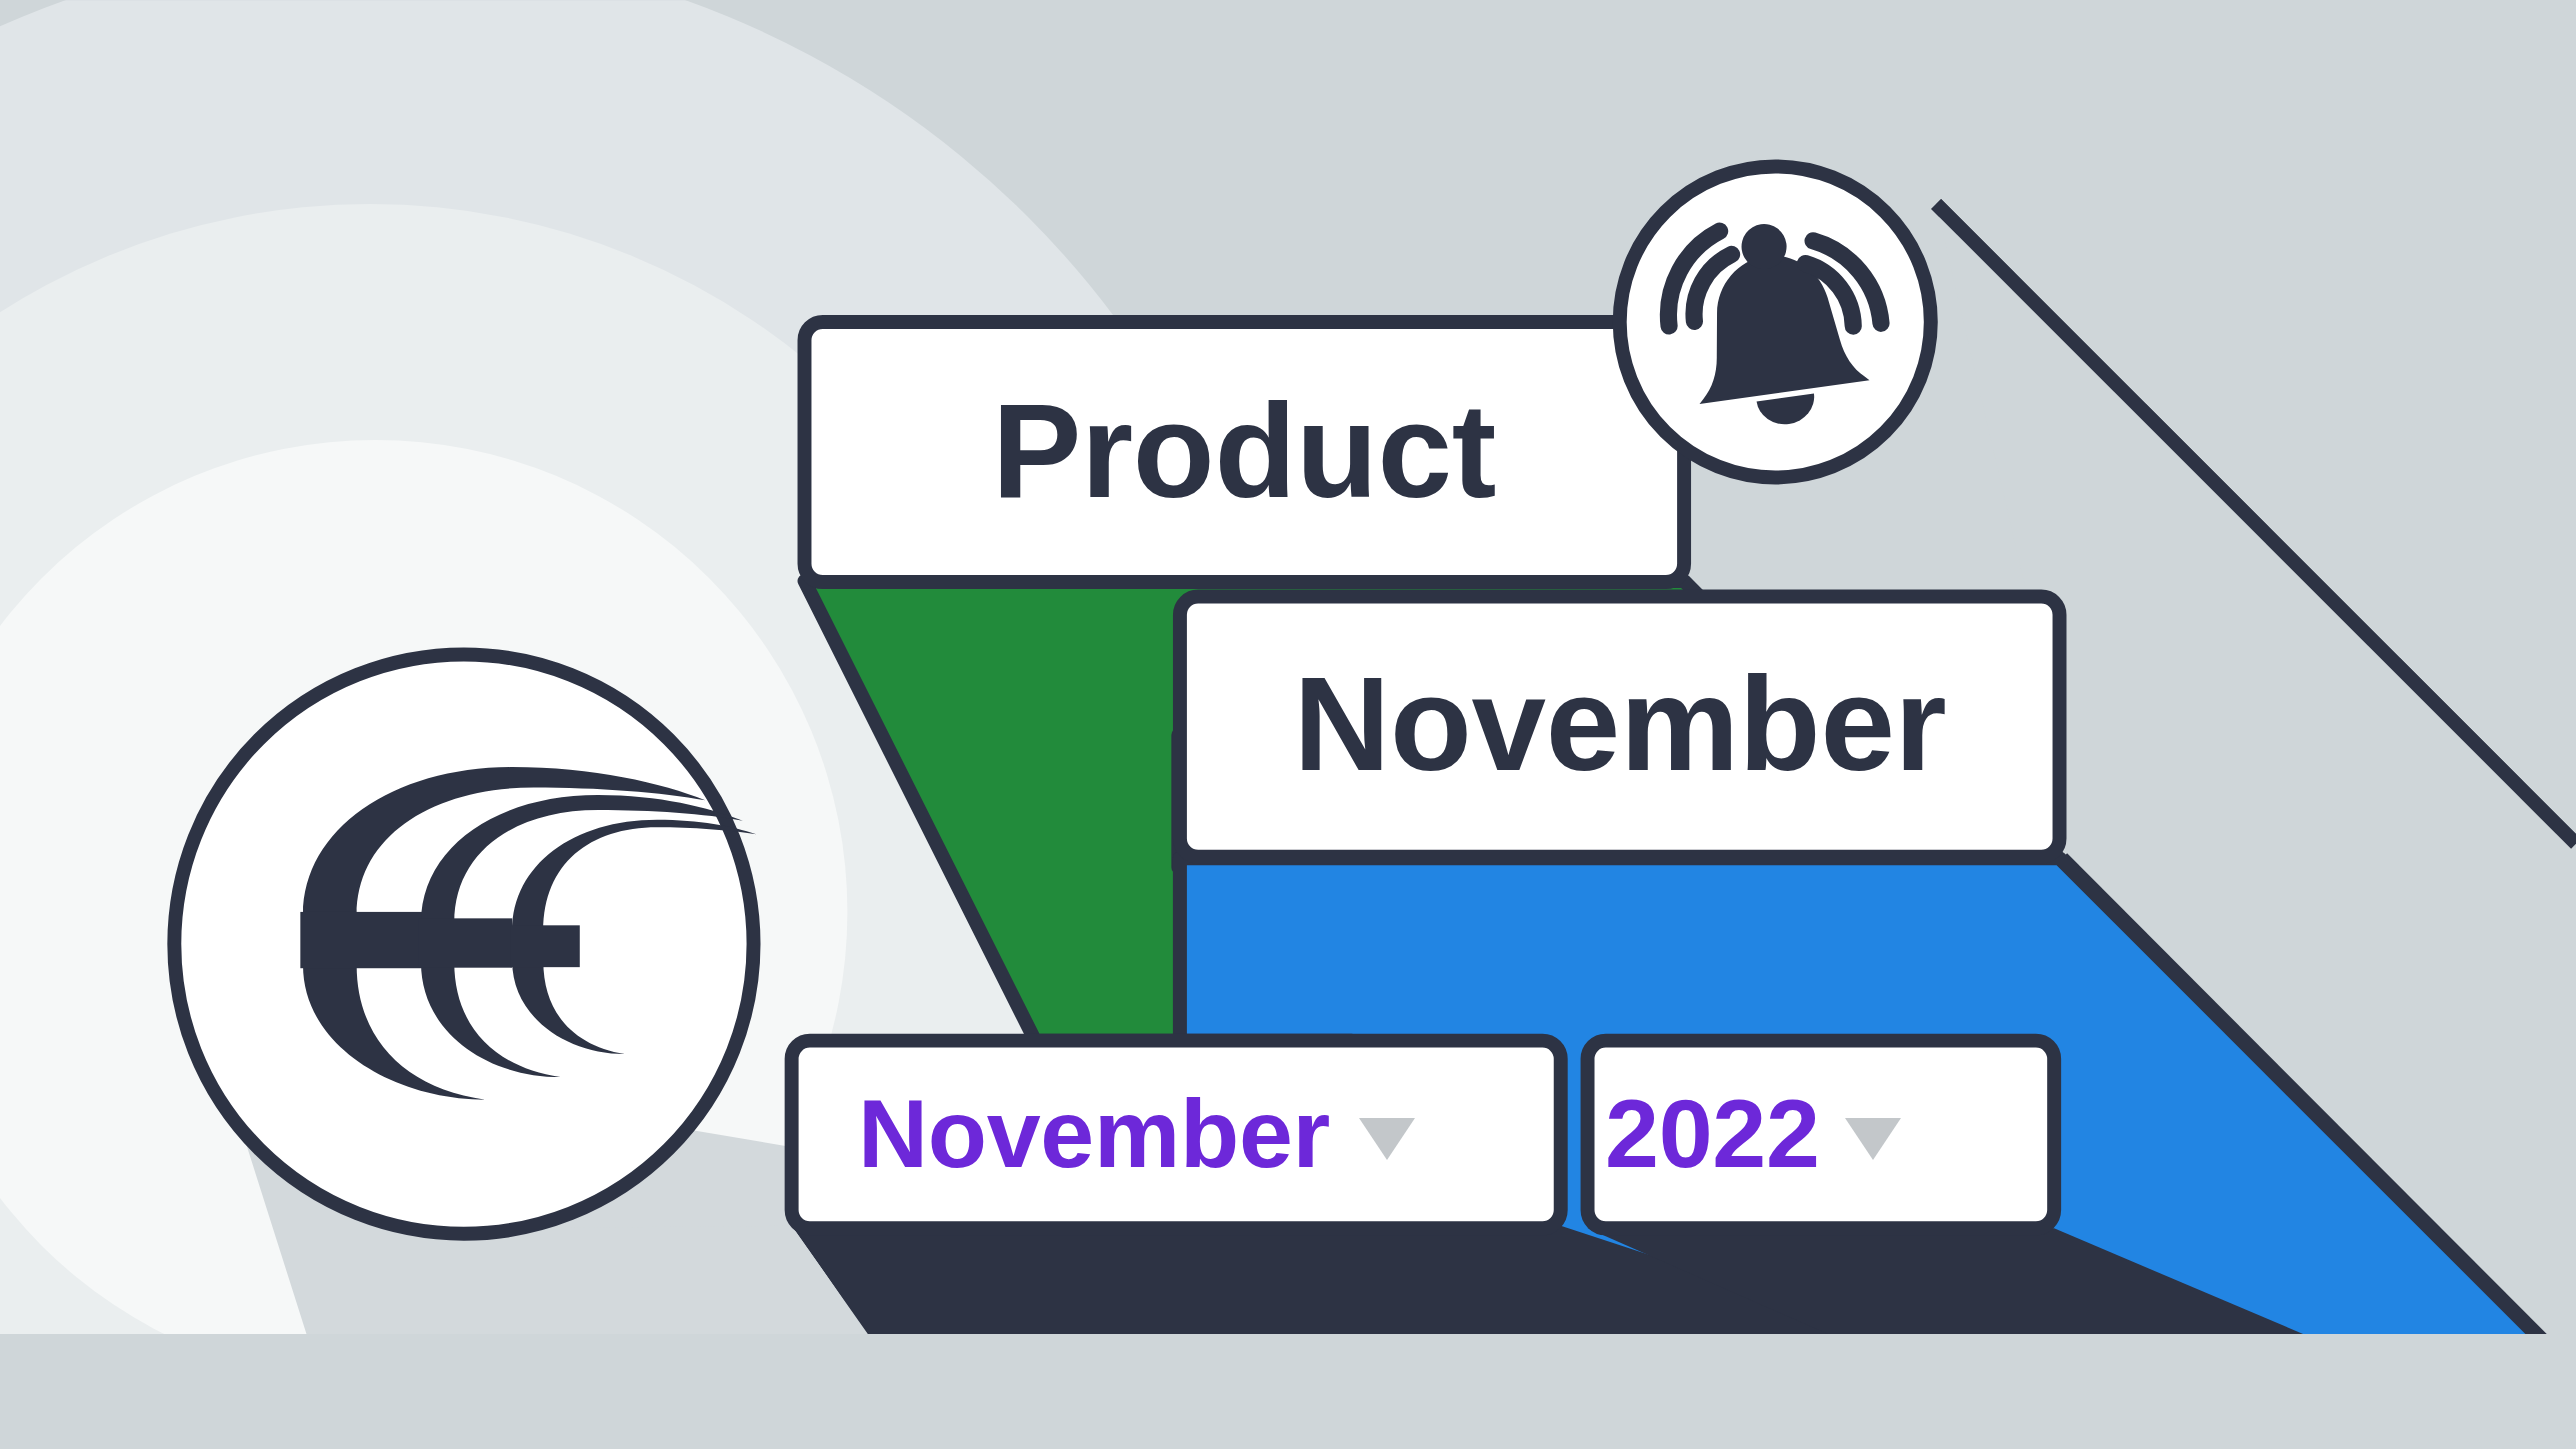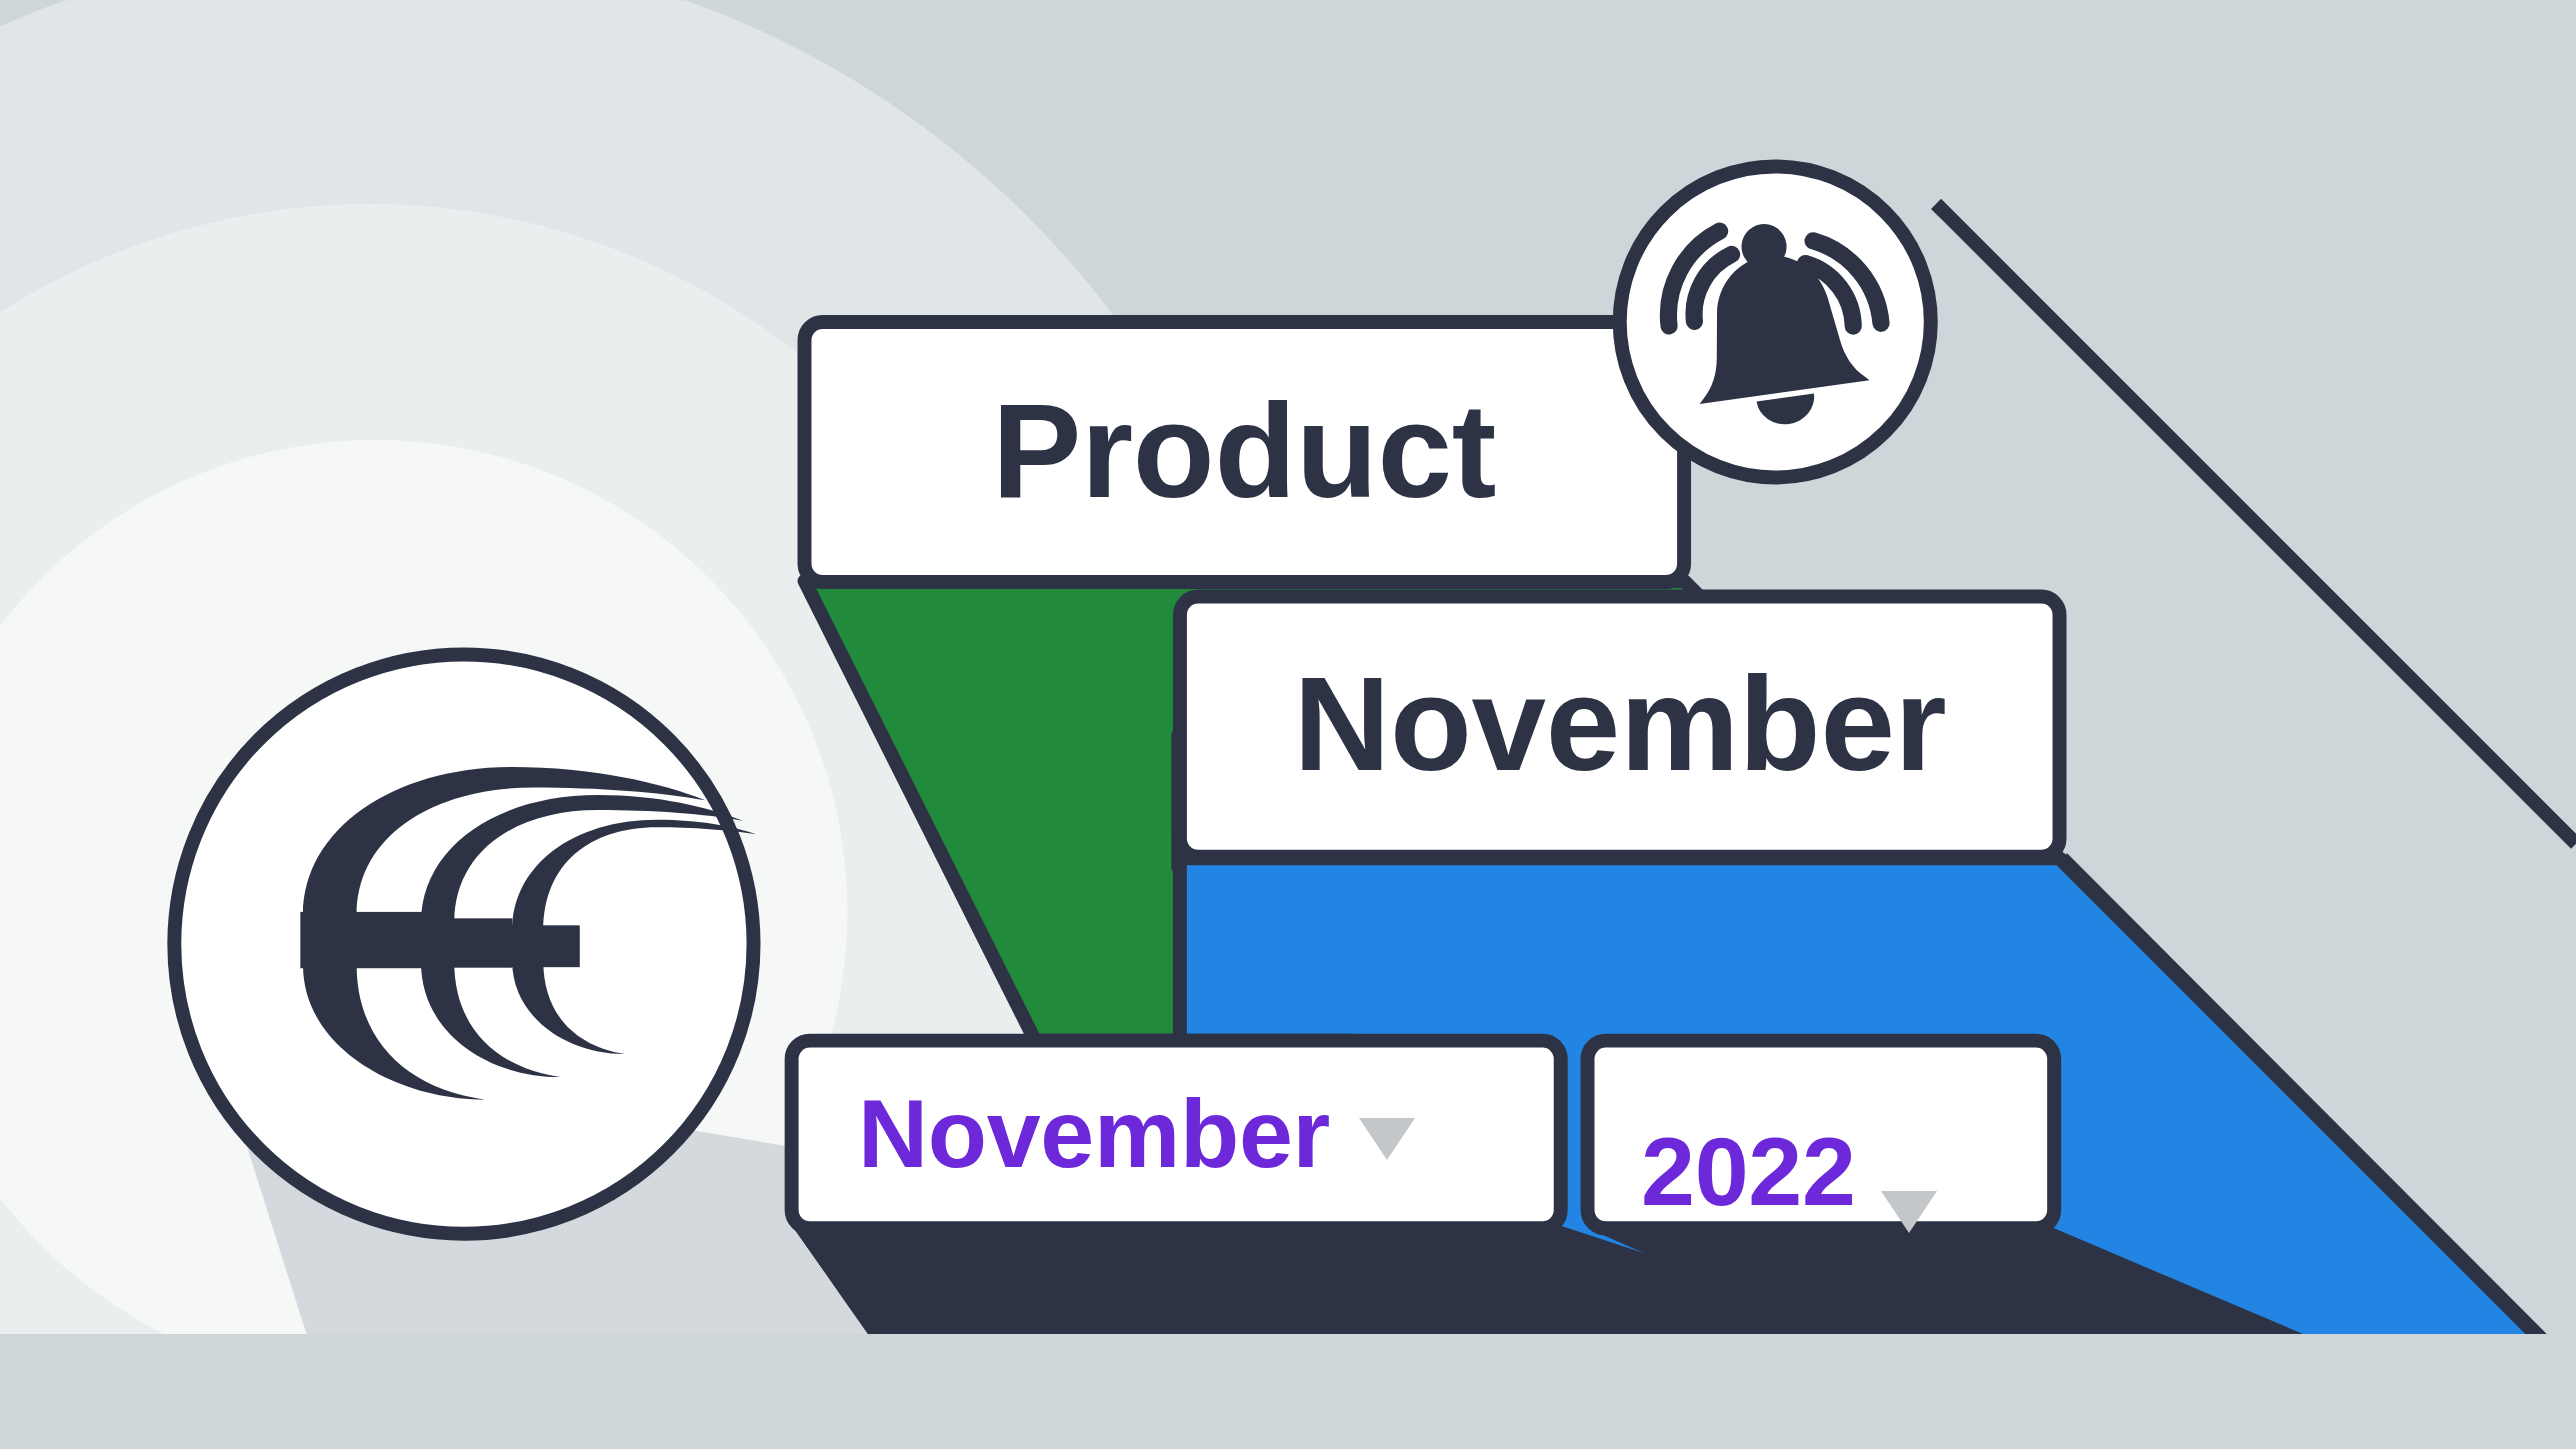--- a/index.html
+++ b/index.html
@@ -61,25 +61,24 @@
     user-select: none;
     font-size: 97px;
   }
   #label-month {
     left: 858px;
     top: 1040px;
     width: 670px;
     height: 188px;
   }
   #label-year {
-    left: 1641px;
+    left: 1605px;
     top: 1040px;
     width: 375px;
     height: 188px;
-    align-items: flex-end;
   }
   .caret {
     margin-left: 29px;
     width: 0;
     height: 0;
     border-left: 28px solid transparent;
     border-right: 28px solid transparent;
     border-top: 42px solid #c3c7ca;
     position: relative;
     top: 5.4px;

